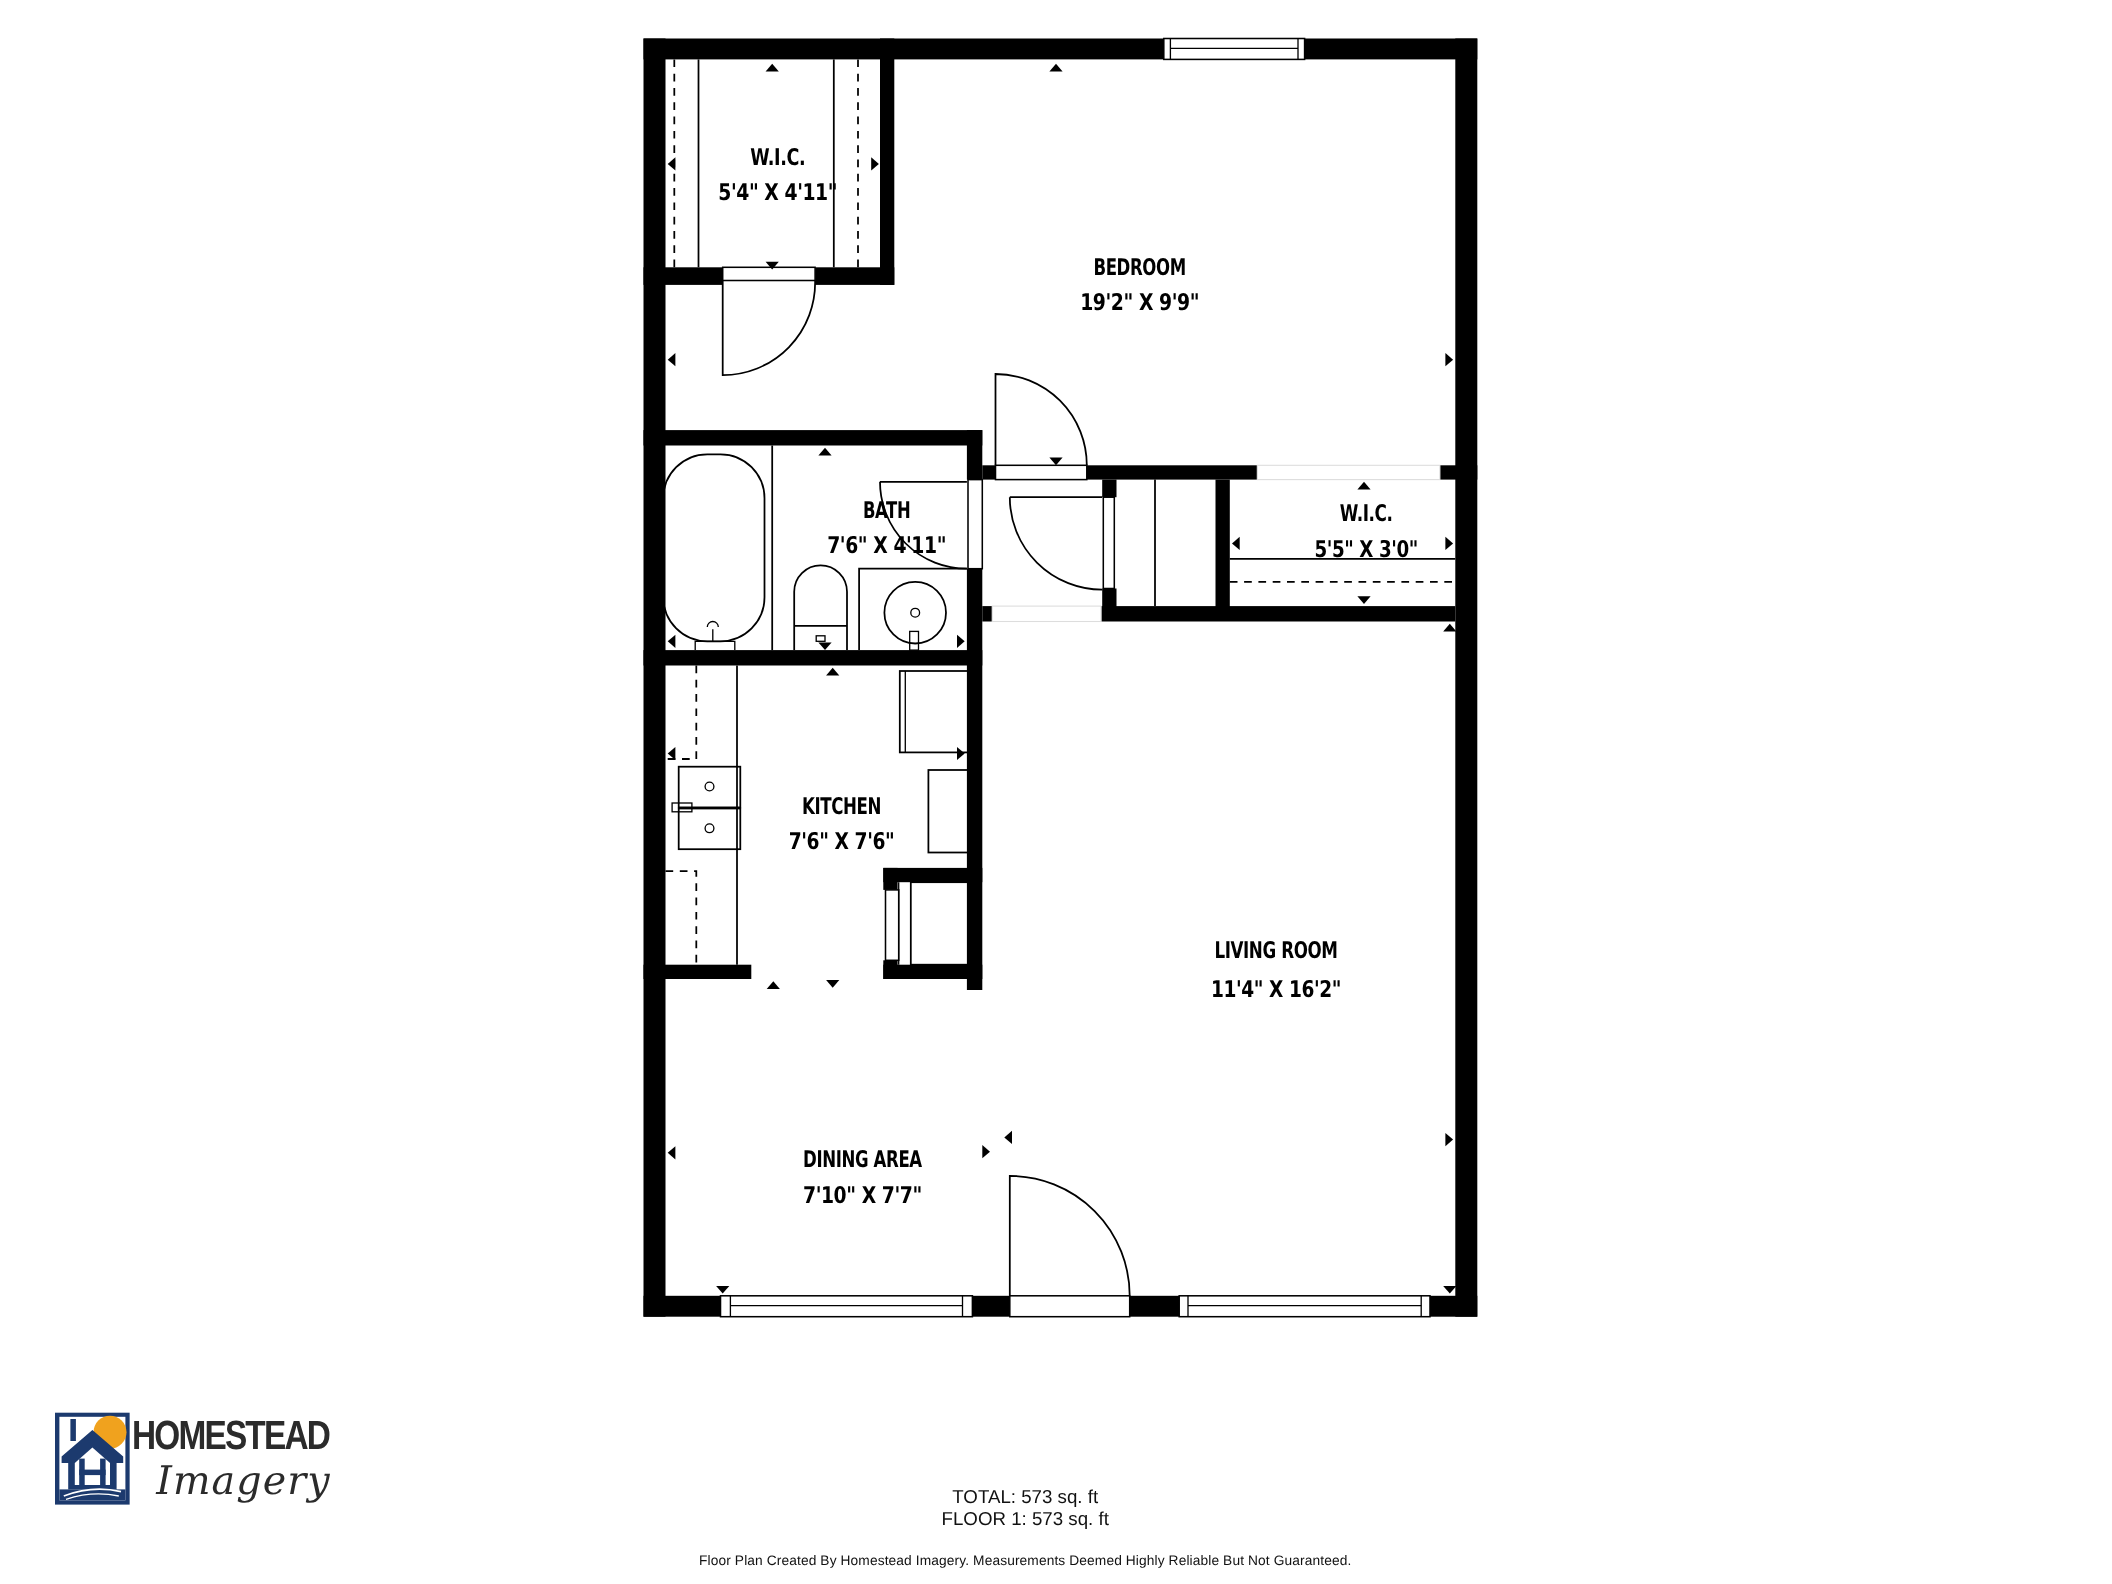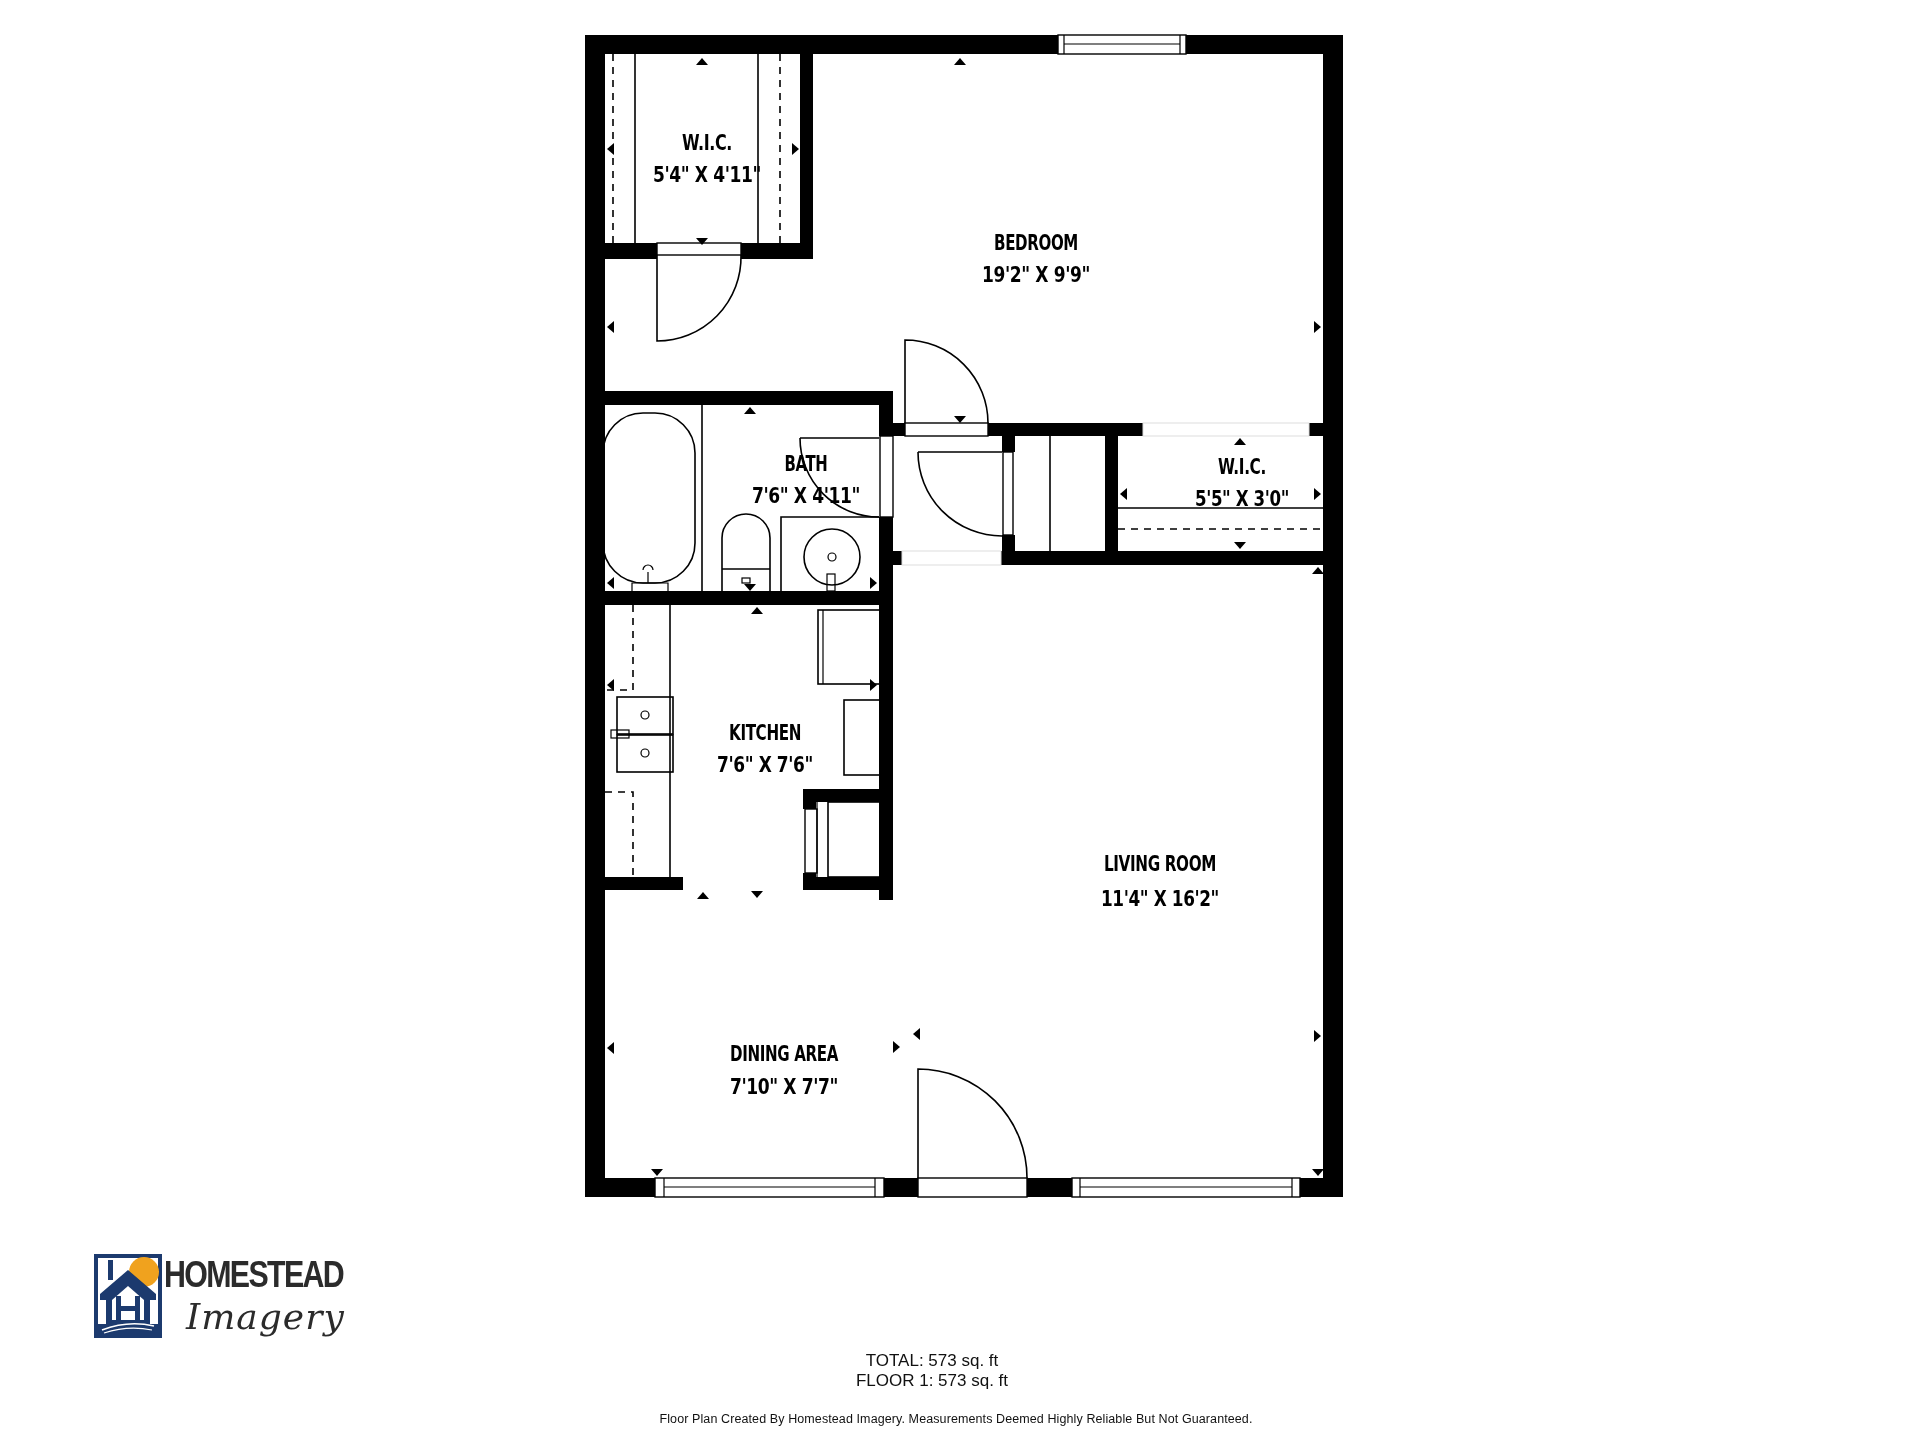--- a/index.html
+++ b/index.html
@@ -17,22 +17,22 @@
     text-anchor:middle; letter-spacing:-0.5px;
   }
   .room-name { font-size:21px; }
   .room-dim { font-size:21px; }
   .footer-area {
     position:absolute; left:0; width:1864px; text-align:center;
     font-family:Liberation Sans, sans-serif; color:#111;
   }
   #total { top:1351px; font-size:17px; line-height:20px; }
   #floor1 { top:1371px; font-size:17px; line-height:20px; }
-  #disclaimer { top:1412px; font-size:12.5px; letter-spacing:0.1px;margin-left:24px; }
-  #logo { position:absolute; left:50px; top:1254px; width:260px; height:90px;margin-left:44px; }
+  #disclaimer { top:1412px; font-size:12.5px; letter-spacing:0.1px; }
+  #logo { position:absolute; left:50px; top:1284px; width:260px; height:90px; }
   #logo-wordmark {
     position:absolute; left:70px; top:0px; font-family:"Liberation Sans", sans-serif;
     font-weight:bold; font-size:37px; color:#2b2b2b; letter-spacing:-2px;
     transform:scaleX(0.82); transform-origin:left top;
   }
   #logo-script {
     position:absolute; left:92px; top:42px; font-family:"DejaVu Serif", serif;
     font-style:italic; font-size:36px; color:#2b2b2b; letter-spacing:1px;text-align:center;
   }
 </style>

